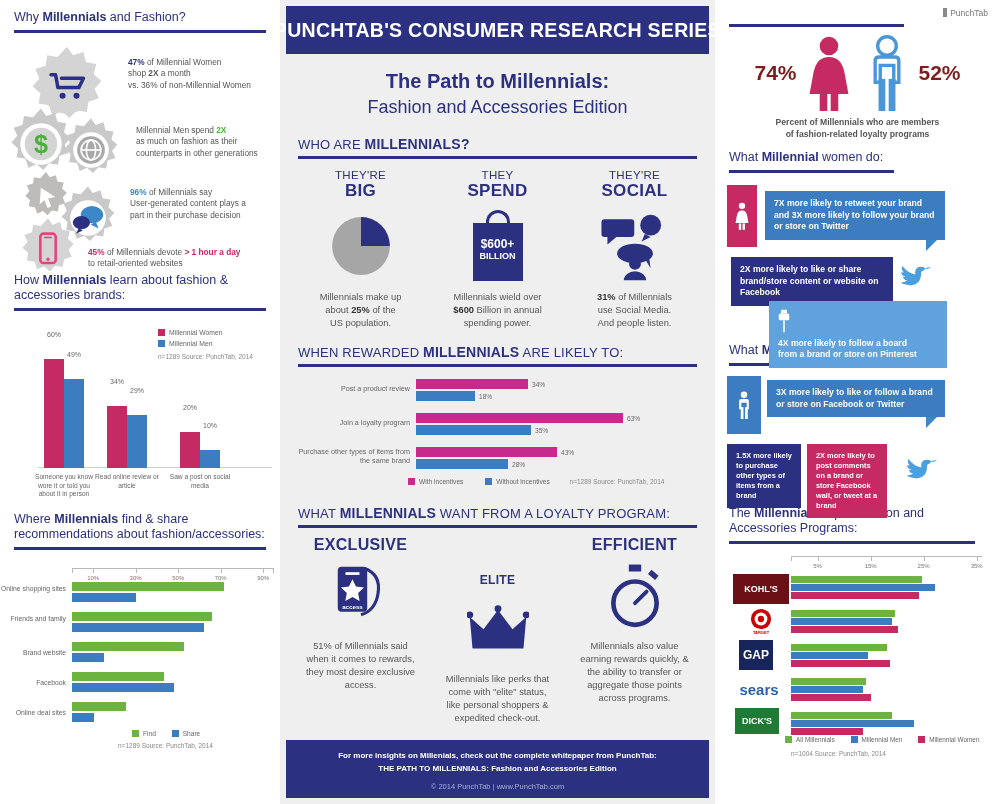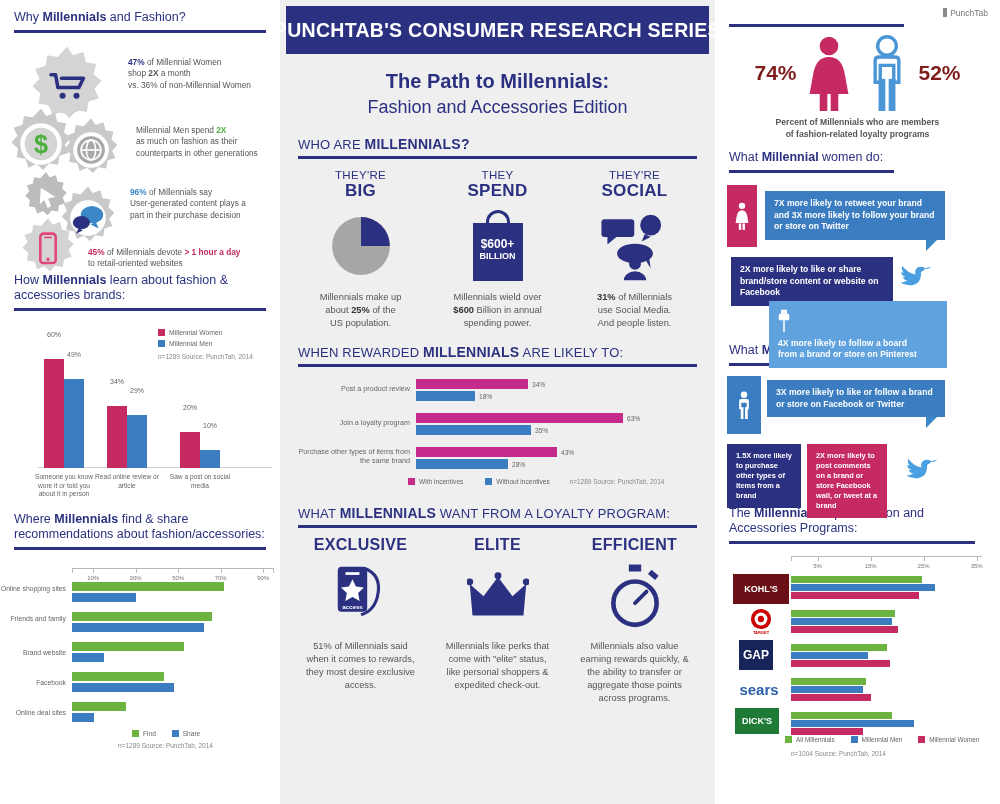--- a/index.html
+++ b/index.html
@@ -442,21 +442,21 @@
         </div>
         <div class="tdesc">
           <span>51% of Millennials said</span><br>
           <span>when it comes to rewards,</span><br>
           <span>they most desire exclusive</span><br>
           <span>access.</span>
         </div>
       </div>
 
       <div>
-        <div class="tk2" style="font-size:16px;">ELITE</div>
+        <div class="tk2" style="font-size:12px;margin-top:37px;">ELITE</div>
         <div class="ticon" style="height:74px;">
           <svg width="62" height="56" viewBox="0 0 90 70">
             <path d="M8 62 L4 16 L24 34 L45 6 L66 34 L86 16 L82 62 Z" fill="#2b3180"></path>
             <circle cx="4" cy="13" r="5" fill="#2b3180"></circle>
             <circle cx="86" cy="13" r="5" fill="#2b3180"></circle>
             <circle cx="45" cy="4" r="5" fill="#2b3180"></circle>
           </svg>
         </div>
         <div class="tdesc">
           <span>Millennials like perks that</span><br>
@@ -479,20 +479,25 @@
         <div class="tdesc">
           <span>Millennials also value</span><br>
           <span>earning rewards quickly, &amp;</span><br>
           <span>the ability to transfer or</span><br>
           <span>aggregate those points</span><br>
           <span>across programs.</span>
         </div>
       </div>
     </div>
 
+    <div class="mid-foot">
+      <div class="l1">For more insights on Millenials, check out the complete whitepaper from PunchTab:</div>
+      <div class="l2">THE PATH TO MILLENNIALS: Fashion and Accessories Edition</div>
+      <div class="l3">© 2014 PunchTab | www.PunchTab.com</div>
+    </div>
   </div>
 
   <div class="col-right">
     <div class="brand">
       <span style="display:inline-block;width:4px;height:9px;background:#8a8a8a;vertical-align:-1px;margin-right:3px;"></span><span>PunchTab</span>
     </div>
 
     <div class="block" style="padding-top:22px;">
       <div class="sec-rule" style="width:175px;"></div>
     </div>

